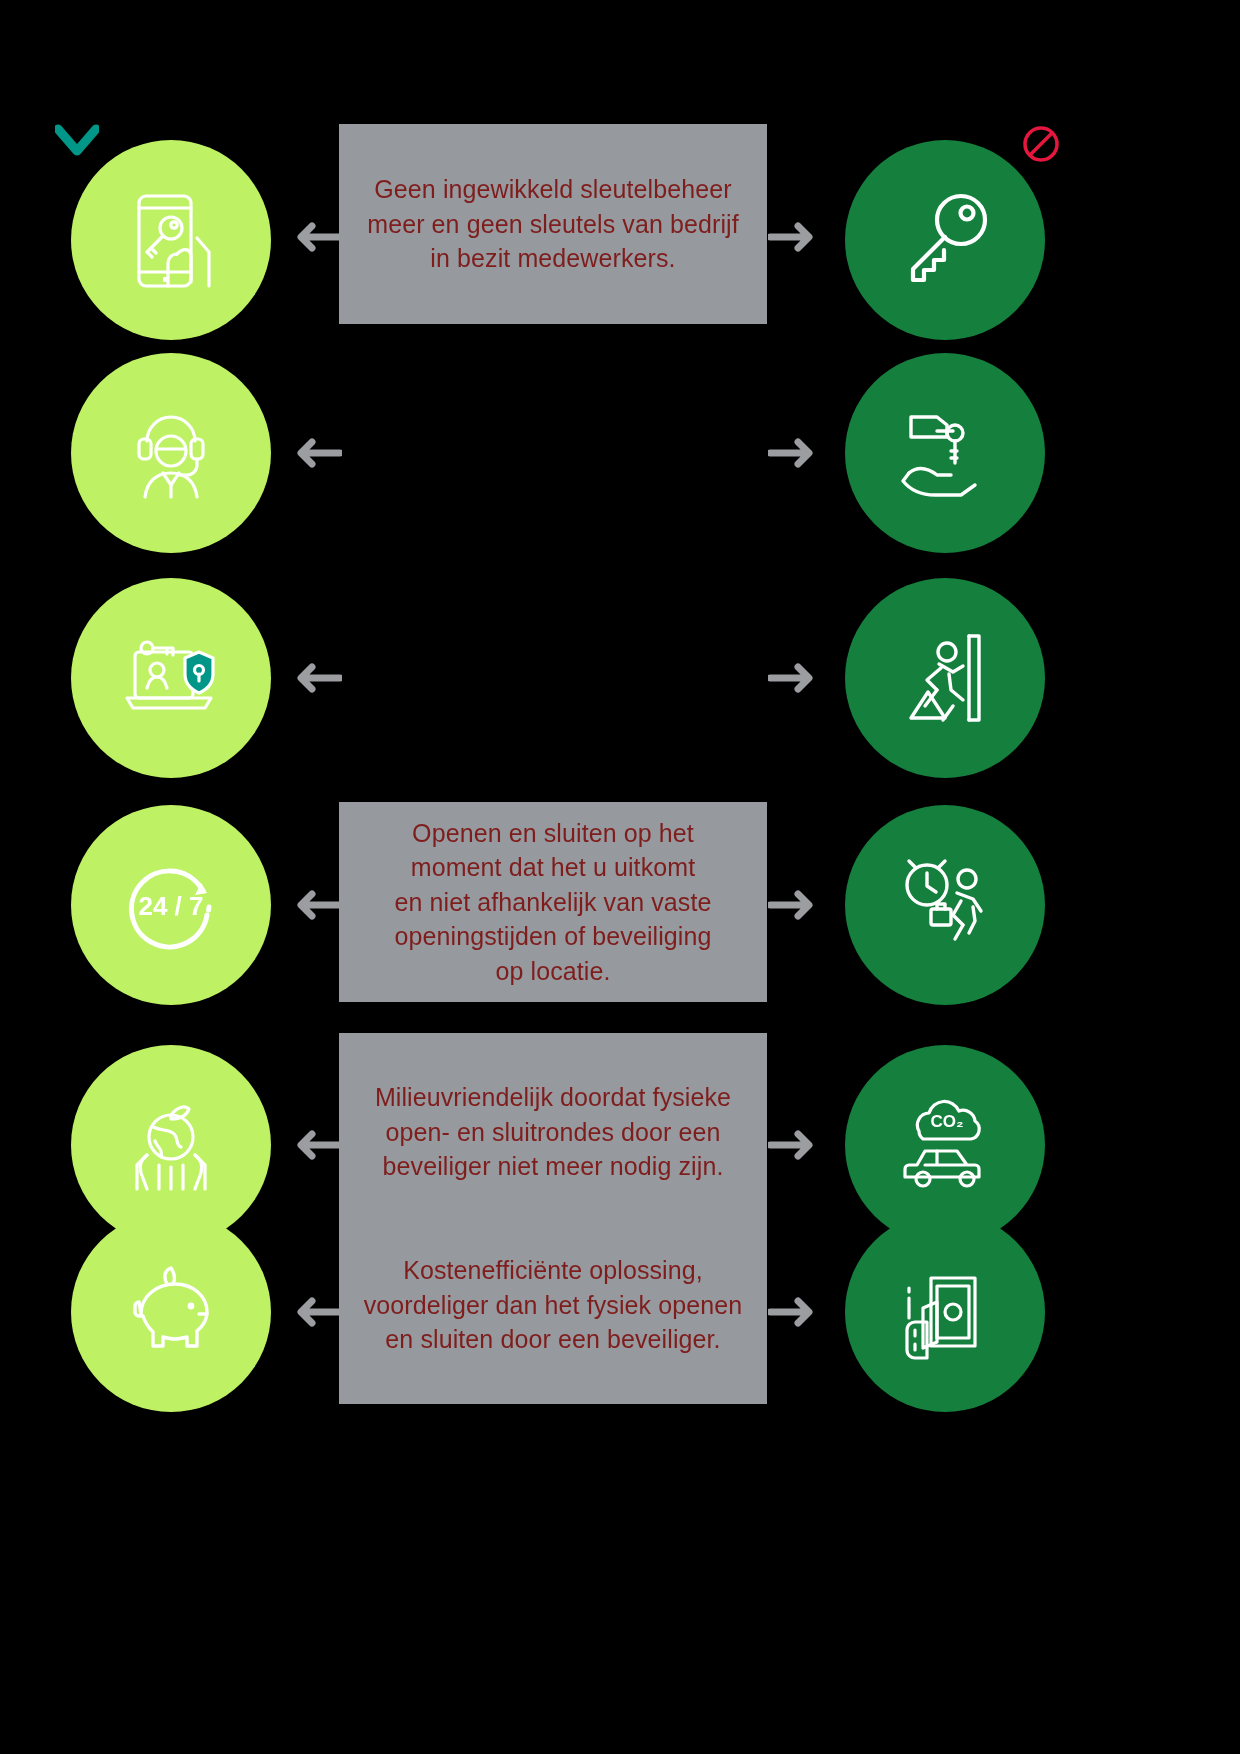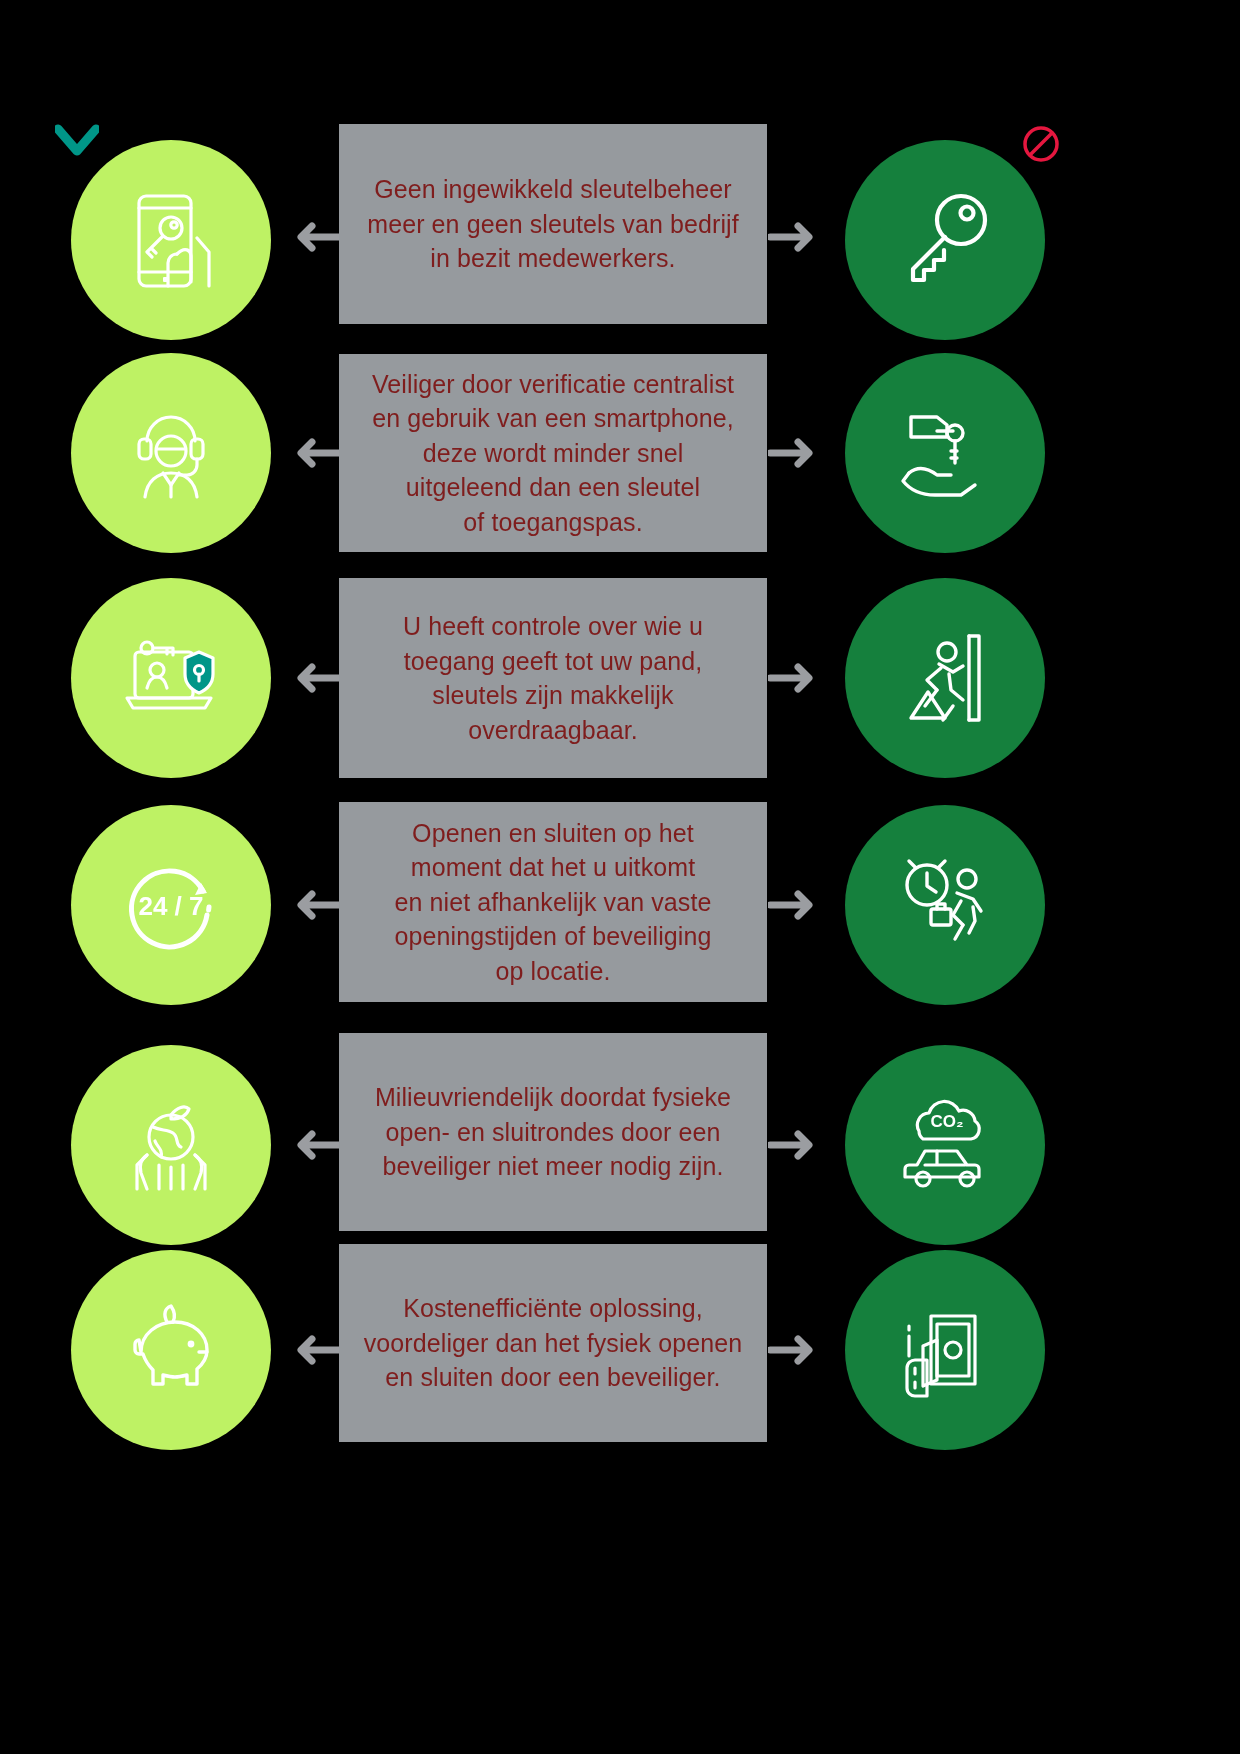--- a/index.html
+++ b/index.html
@@ -175,27 +175,20 @@
             <path d="M52 80 l8 12 l8-12"></path>
             <path d="M60 92 v12"></path>
           </g>
         </svg>
       </div>
       <div class="arrow left-arrow" style="top:96px;">
         <svg viewBox="0 0 54 34" width="54" height="34">
           <path d="M52 17 H14 M24 6 L13 17 L24 28" fill="none" stroke="#9B9DA1" stroke-width="7" stroke-linecap="round" stroke-linejoin="round"></path>
         </svg>
       </div>
-      <div class="panel" style="top:14px;height:198px;">
-        <div class="panel-text">Veiliger door verificatie centralist
-en gebruik van een smartphone,
-deze wordt minder snel
-uitgeleend dan een sleutel
-of toegangspas.</div>
-      </div>
       <div class="arrow right-arrow" style="top:96px;">
         <svg viewBox="0 0 54 34" width="54" height="34">
           <path d="M2 17 H40 M30 6 L41 17 L30 28" fill="none" stroke="#9B9DA1" stroke-width="7" stroke-linecap="round" stroke-linejoin="round"></path>
         </svg>
       </div>
       <div class="circle right" style="top:13px;width:200px;height:200px;">
         <svg width="120" height="120" viewBox="0 0 120 120">
           <g fill="none" stroke="#fff" stroke-width="3.4" stroke-linecap="round" stroke-linejoin="round">
             <path d="M26 24 h26 l10 8 v12 h-36 z"></path>
             <path d="M52 38 h16"></path>
@@ -221,26 +214,20 @@
             <path d="M88 34 l14 6 v16 c0 10-7 16-14 19 -7-3-14-9-14-19 v-16 z" fill="#009688"></path>
             <circle cx="88" cy="52" r="4.5"></circle>
             <path d="M88 56 v7"></path>
           </g>
         </svg>
       </div>
       <div class="arrow left-arrow" style="top:91px;">
         <svg viewBox="0 0 54 34" width="54" height="34">
           <path d="M52 17 H14 M24 6 L13 17 L24 28" fill="none" stroke="#9B9DA1" stroke-width="7" stroke-linecap="round" stroke-linejoin="round"></path>
         </svg>
-      </div>
-      <div class="panel" style="top:8px;height:200px;">
-        <div class="panel-text">U heeft controle over wie u
-toegang geeft tot uw pand,
-sleutels zijn makkelijk
-overdraagbaar.</div>
       </div>
       <div class="arrow right-arrow" style="top:91px;">
         <svg viewBox="0 0 54 34" width="54" height="34">
           <path d="M2 17 H40 M30 6 L41 17 L30 28" fill="none" stroke="#9B9DA1" stroke-width="7" stroke-linecap="round" stroke-linejoin="round"></path>
         </svg>
       </div>
       <div class="circle right" style="top:8px;width:200px;height:200px;">
         <svg width="120" height="120" viewBox="0 0 120 120">
           <g fill="none" stroke="#fff" stroke-width="3.4" stroke-linecap="round" stroke-linejoin="round">
             <path d="M84 18 v84"></path>
@@ -339,21 +326,21 @@
             <path d="M24 80 h8 l8-14 h32 l10 14 h8 a4 4 0 0 1 4 4 v8 h-74 v-8 a4 4 0 0 1 4-4z"></path>
             <circle cx="38" cy="94" r="7"></circle>
             <circle cx="82" cy="94" r="7"></circle>
             <path d="M52 66 v14 M40 80 h40"></path>
           </g>
           <text x="62" y="42" text-anchor="middle" fill="#fff" font-family="Liberation Sans, sans-serif" font-size="17" font-weight="700">CO₂</text>
         </svg>
       </div>
     </div>
 
-    <div class="row" style="top:1235px;height:230px;">
+    <div class="row" style="top:1197px;height:230px;">
       <div class="circle left" style="top:15px;width:200px;height:200px;">
         <svg width="120" height="120" viewBox="0 0 120 120">
           <g fill="none" stroke="#fff" stroke-width="3.4" stroke-linecap="round" stroke-linejoin="round">
             <path d="M30 62 c0-18 16-30 34-30 c18 0 32 12 32 28 c0 8-4 14-10 19 v15 h-10 v-9 c-4 1-8 2-12 2 c-4 0-8-1-12-2 v9 h-10 v-14 c-4-4-8-10-10-16 h-4 a4 4 0 0 1-4-4 v-6 a4 4 0 0 1 4-4z"></path>
             <circle cx="80" cy="54" r="3.4" fill="#fff" stroke="none"></circle>
             <path d="M88 62 h8"></path>
             <path d="M56 32 c-4-8-2-14 4-16 c4 6 4 12 2 16"></path>
           </g>
         </svg>
       </div>

